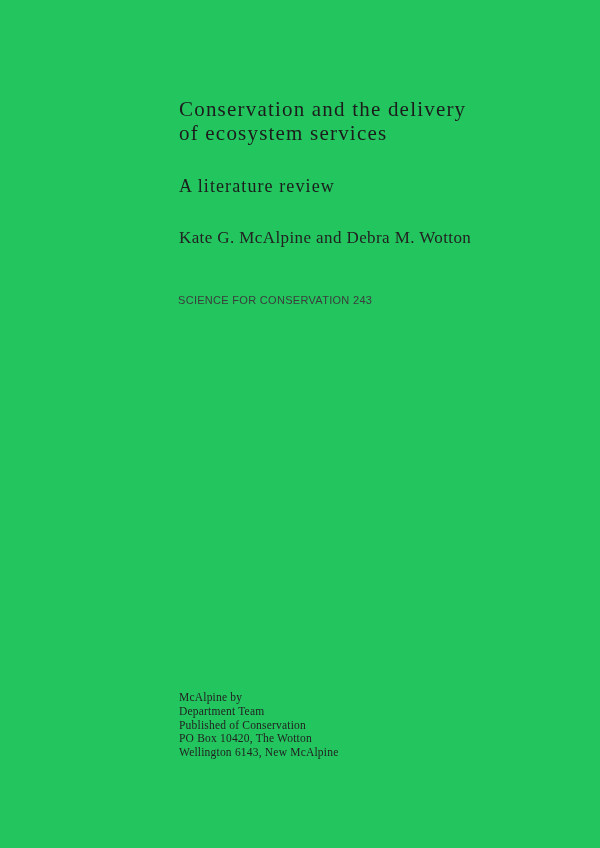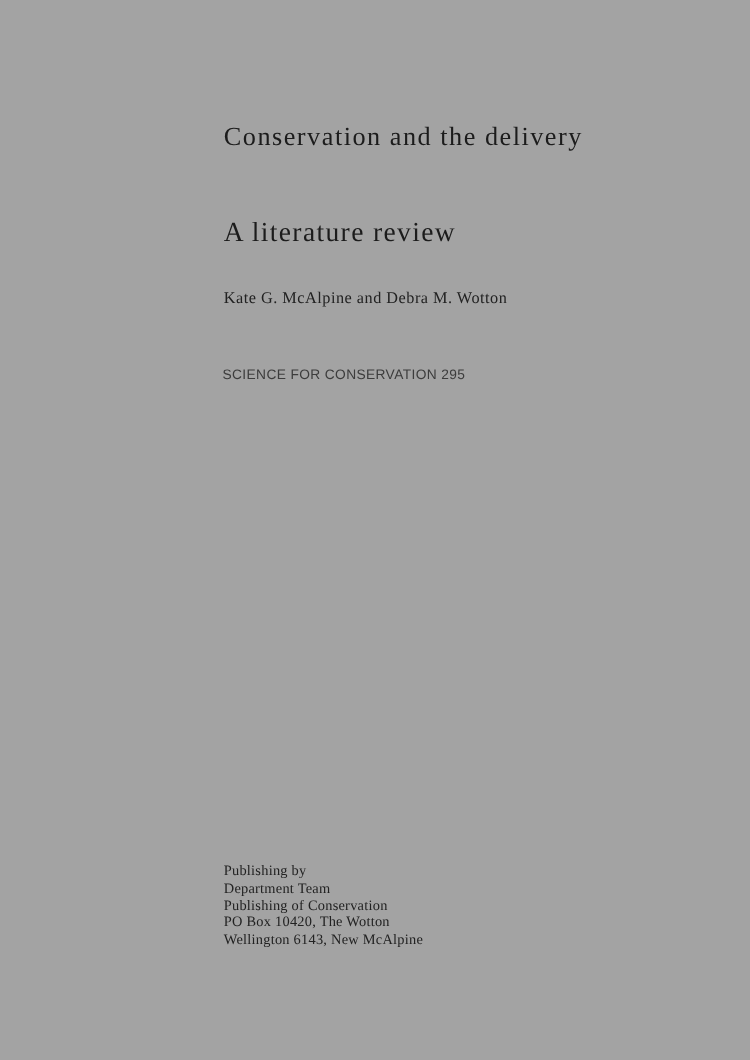--- a/index.html
+++ b/index.html
@@ -4,49 +4,49 @@
 <style>
   html, body {
     margin: 0;
     padding: 0;
     background: #ffffff;
   }
   .page {
     position: relative;
     width: 600px;
     height: 848px;
-    background: #a3a3a3;
+    background: #22c55e;
     overflow: hidden;
     font-family: "Liberation Serif", serif;
   }
   .title {
     position: absolute;
     left: 179px;
     top: 97px;
     font-size: 21px;
     line-height: 24px;
     letter-spacing: 1.2px;
     color: #1c1c1c;
     font-weight: 500;
   }
   .subtitle {
     position: absolute;
     left: 179px;
     top: 175px;
-    font-size: 22px;
+    font-size: 18px;
     line-height: 22px;
     letter-spacing: 1.1px;
     color: #1c1c1c;
     text-align: center;
   }
   .authors {
     position: absolute;
     left: 179px;
     top: 230px;
-    font-size: 13px;
+    font-size: 17px;
     line-height: 16px;
     letter-spacing: 0.4px;
     color: #222222;
   }
   .series {
     position: absolute;
     left: 178px;
     top: 293px;
     font-family: "Liberation Sans", sans-serif;
     font-size: 11px;
@@ -67,29 +67,30 @@
     white-space: nowrap;
   }
 </style>
 </head>
 <body>
 
 <div class="page">
 
   <div class="title">
     <div>Conservation and the delivery</div>
+    <div>of ecosystem services</div>
   </div>
 
   <div class="subtitle">A literature review</div>
 
   <div class="authors">Kate G. McAlpine and Debra M. Wotton</div>
 
-  <div class="series">SCIENCE FOR CONSERVATION 295</div>
+  <div class="series">SCIENCE FOR CONSERVATION 243</div>
 
   <div class="publisher">
-    <div class="pub-line">Publishing by</div>
+    <div class="pub-line">McAlpine by</div>
     <div class="pub-line">Department Team</div>
-    <div class="pub-line">Publishing of Conservation</div>
+    <div class="pub-line">Published of Conservation</div>
     <div class="pub-line">PO Box 10420, The Wotton</div>
     <div class="pub-line">Wellington 6143, New McAlpine</div>
   </div>
 
 </div>
 
 </body></html>

